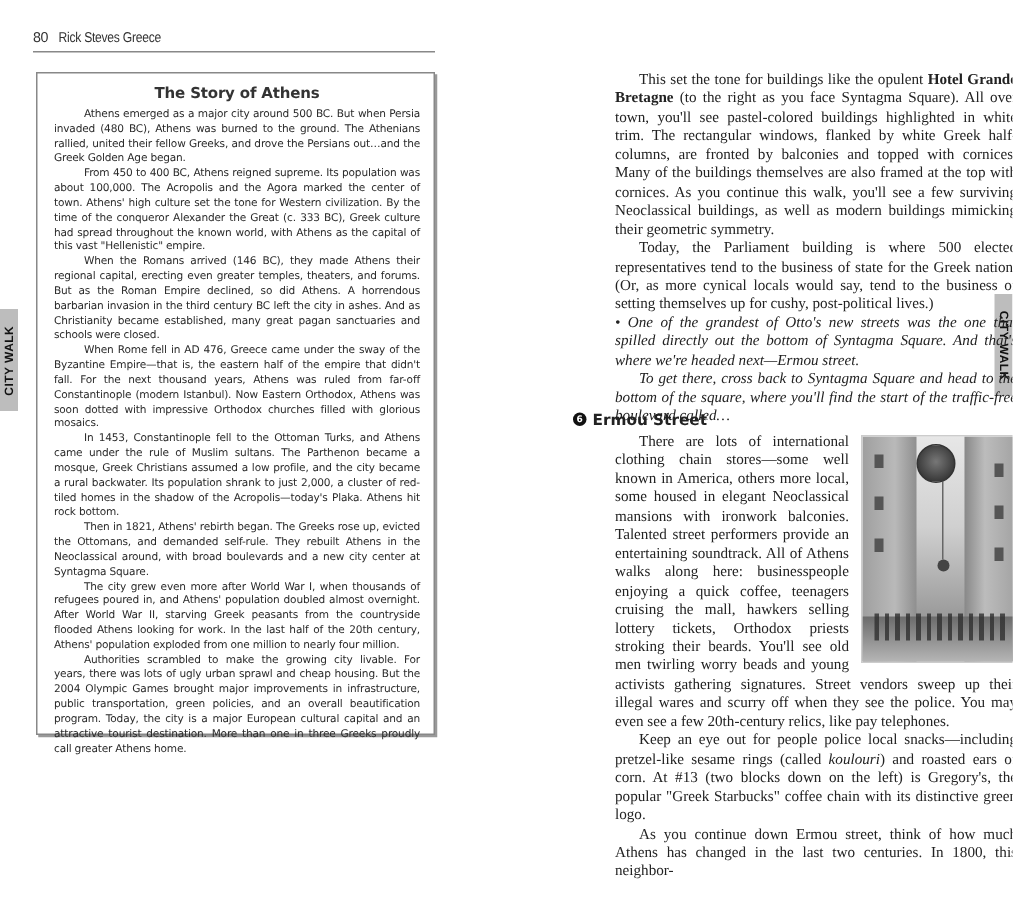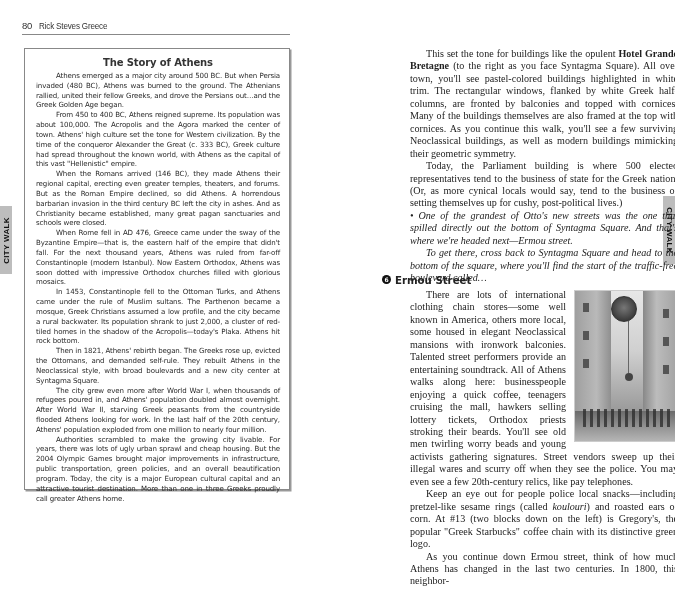--- a/index.html
+++ b/index.html
@@ -64,21 +64,21 @@
     <span>CITY WALK</span>
   </div>
 
   <div class="sidebar-box">
     <h2>The Story of Athens</h2>
     <p class="indent">Athens emerged as a major city around 500 BC. But when Persia invaded (480 BC), Athens was burned to the ground. The Athenians rallied, united their fellow Greeks, and drove the Persians out…and the Greek Golden Age began.</p>
     <p class="indent">From 450 to 400 BC, Athens reigned supreme. Its population was about 100,000. The Acropolis and the Agora marked the center of town. Athens' high culture set the tone for Western civilization. By the time of the conqueror Alexander the Great (c. 333 BC), Greek culture had spread throughout the known world, with Athens as the capital of this vast "Hellenistic" empire.</p>
     <p class="indent">When the Romans arrived (146 BC), they made Athens their regional capital, erecting even greater temples, theaters, and forums. But as the Roman Empire declined, so did Athens. A horrendous barbarian invasion in the third century BC left the city in ashes. And as Christianity became established, many great pagan sanctuaries and schools were closed.</p>
     <p class="indent">When Rome fell in AD 476, Greece came under the sway of the Byzantine Empire—that is, the eastern half of the empire that didn't fall. For the next thousand years, Athens was ruled from far-off Constantinople (modern Istanbul). Now Eastern Orthodox, Athens was soon dotted with impressive Orthodox churches filled with glorious mosaics.</p>
     <p class="indent">In 1453, Constantinople fell to the Ottoman Turks, and Athens came under the rule of Muslim sultans. The Parthenon became a mosque, Greek Christians assumed a low profile, and the city became a rural backwater. Its population shrank to just 2,000, a cluster of red-tiled homes in the shadow of the Acropolis—today's Plaka. Athens hit rock bottom.</p>
-    <p class="indent">Then in 1821, Athens' rebirth began. The Greeks rose up, evicted the Ottomans, and demanded self-rule. They rebuilt Athens in the Neoclassical style, with broad boulevards and a new city center at Syntagma Square.</p>
+    <p class="indent">Then in 1821, Athens' rebirth began. The Greeks rose up, evicted the Ottomans, and demanded self-rule. They rebuilt Athens in the Neoclassical around, with broad boulevards and a new city center at Syntagma Square.</p>
     <p class="indent">The city grew even more after World War I, when thousands of refugees poured in, and Athens' population doubled almost overnight. After World War II, starving Greek peasants from the countryside flooded Athens looking for work. In the last half of the 20th century, Athens' population exploded from one million to nearly four million.</p>
     <p class="indent">Authorities scrambled to make the growing city livable. For years, there was lots of ugly urban sprawl and cheap housing. But the 2004 Olympic Games brought major improvements in infrastructure, public transportation, green policies, and an overall beautification program. Today, the city is a major European cultural capital and an attractive tourist destination. More than one in three Greeks proudly call greater Athens home.</p>
   </div>
 </div>
 
 <div class="page page-right">
 
   <div class="side-tab">
     <span>CITY WALK</span>
   </div>

